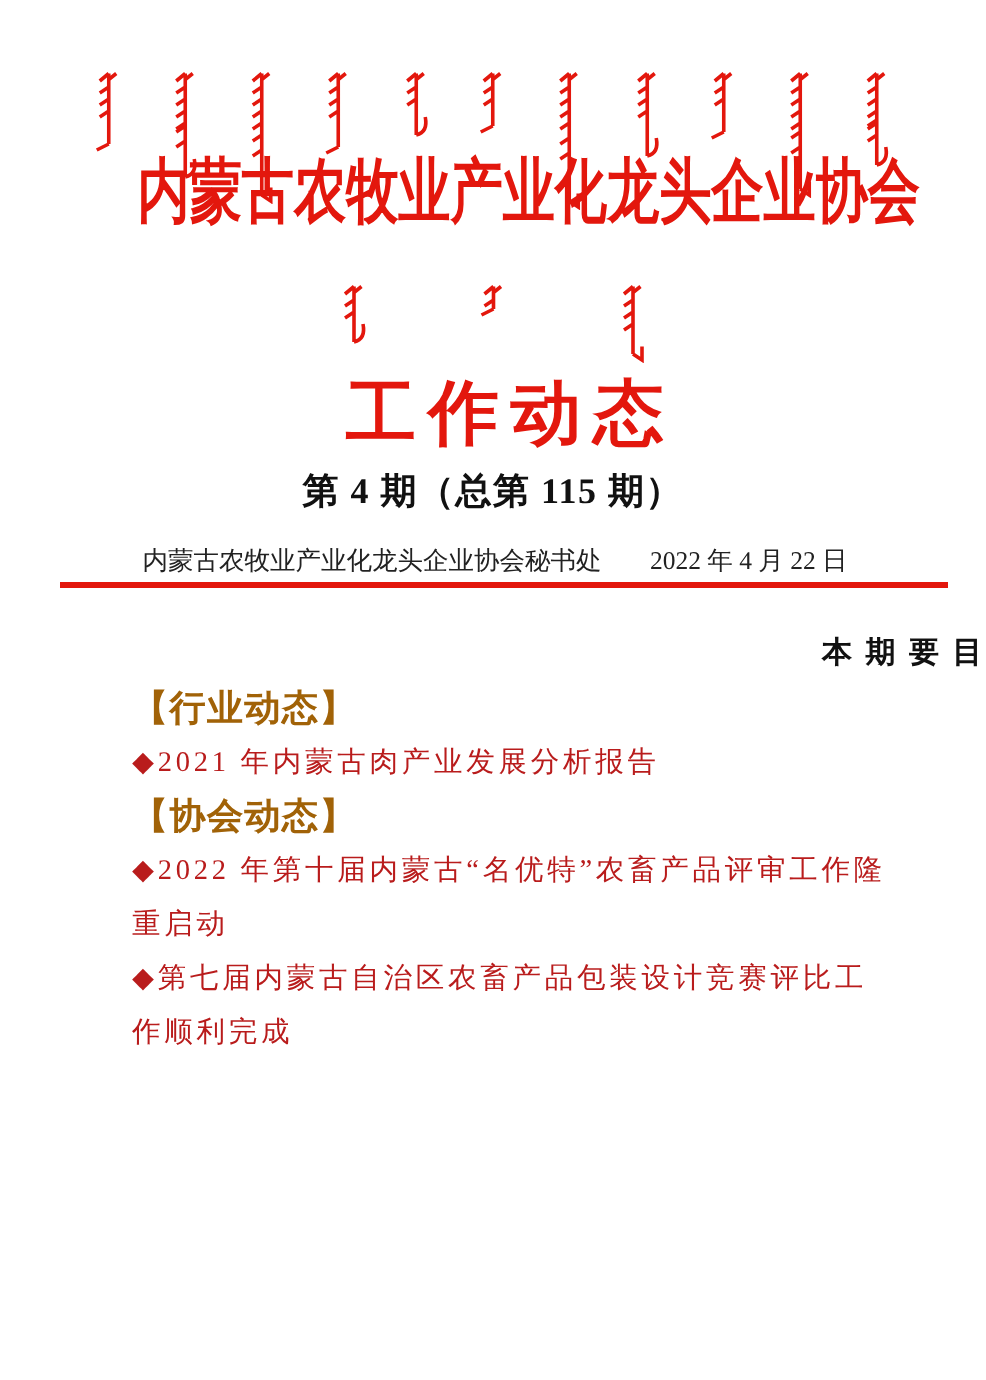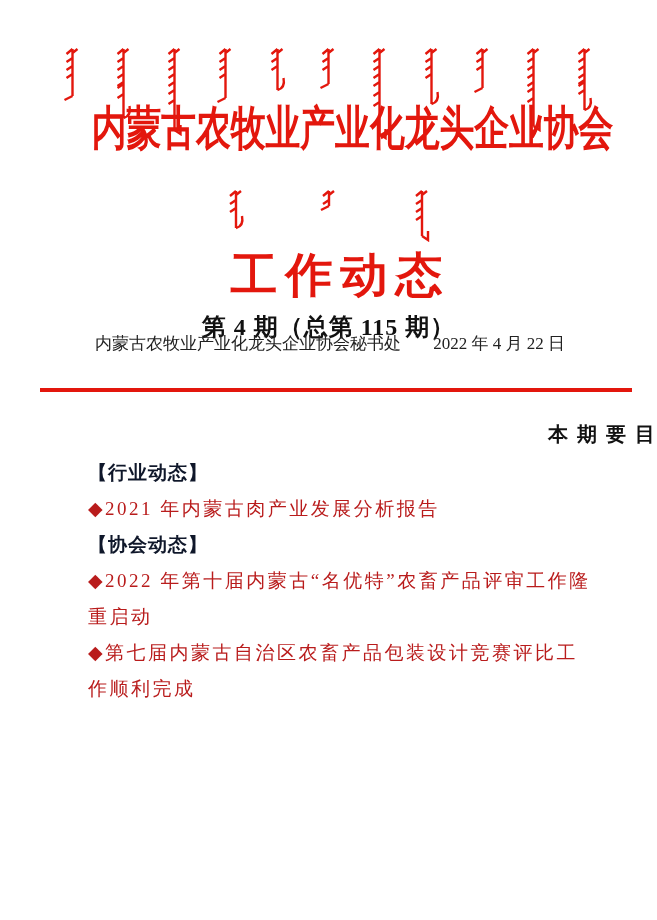--- a/index.html
+++ b/index.html
@@ -57,21 +57,21 @@
     top: 311px;
     text-align: center;
     font-size: 24px;
     font-weight: bold;
     color: #111;
     letter-spacing: 1px;
   }
 
   .byline {
     position: absolute;
-    top: 332px;
+    top: 362px;
     left: 95px;
     width: 470px;
     display: flex;
     justify-content: space-between;
     font-size: 17px;
     color: #222;
   }
 
   .red-rule {
     position: absolute;
@@ -96,23 +96,23 @@
   .toc {
     position: absolute;
     top: 455px;
     left: 88px;
     width: 508px;
   }
   .toc p { margin: 0; }
   .toc-heading {
     font-family: "Liberation Sans", "DejaVu Sans", sans-serif;
     font-weight: bold;
-    font-size: 19px;
+    font-size: 24px;
     line-height: 36px;
-    color: #0f172a;
+    color: #a16207;
     letter-spacing: 1px;
   }
   .toc-item {
     font-size: 19px;
     line-height: 36px;
     letter-spacing: 2.5px;
     color: #b91c1c;
   }
 
   .footer {

